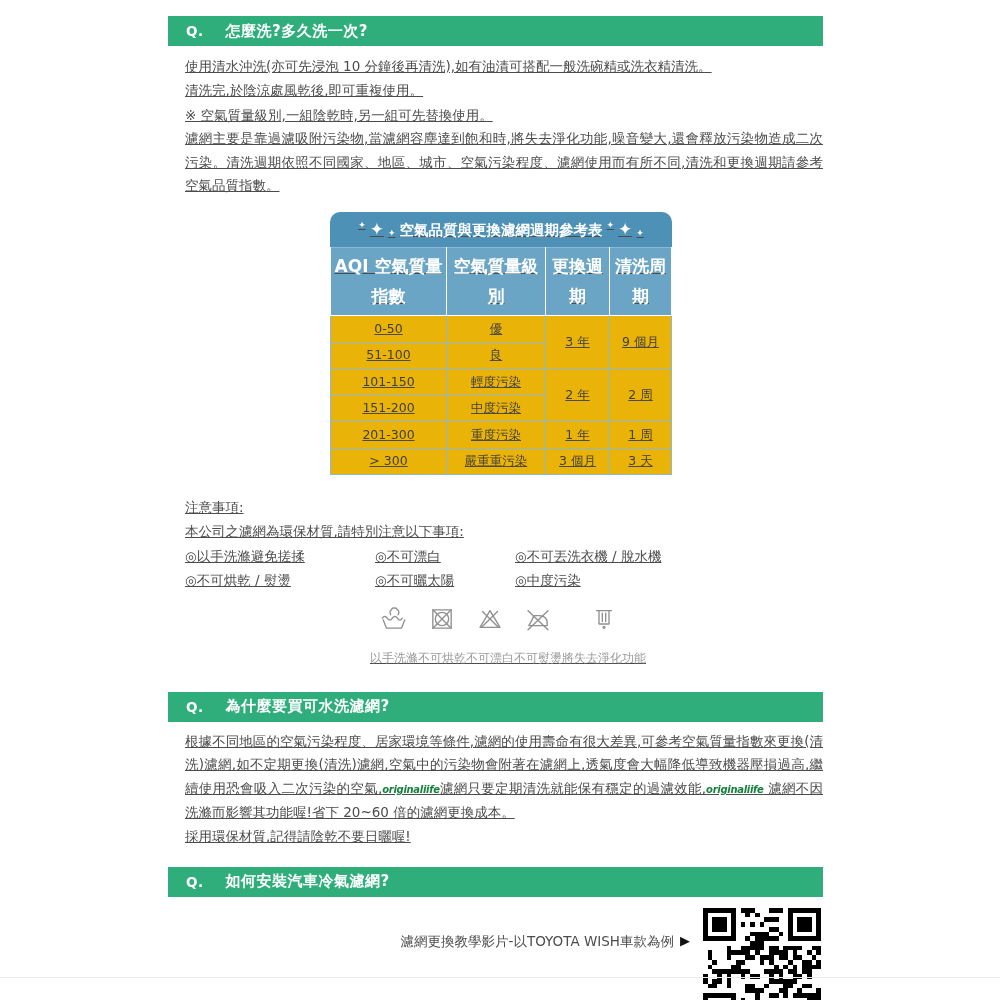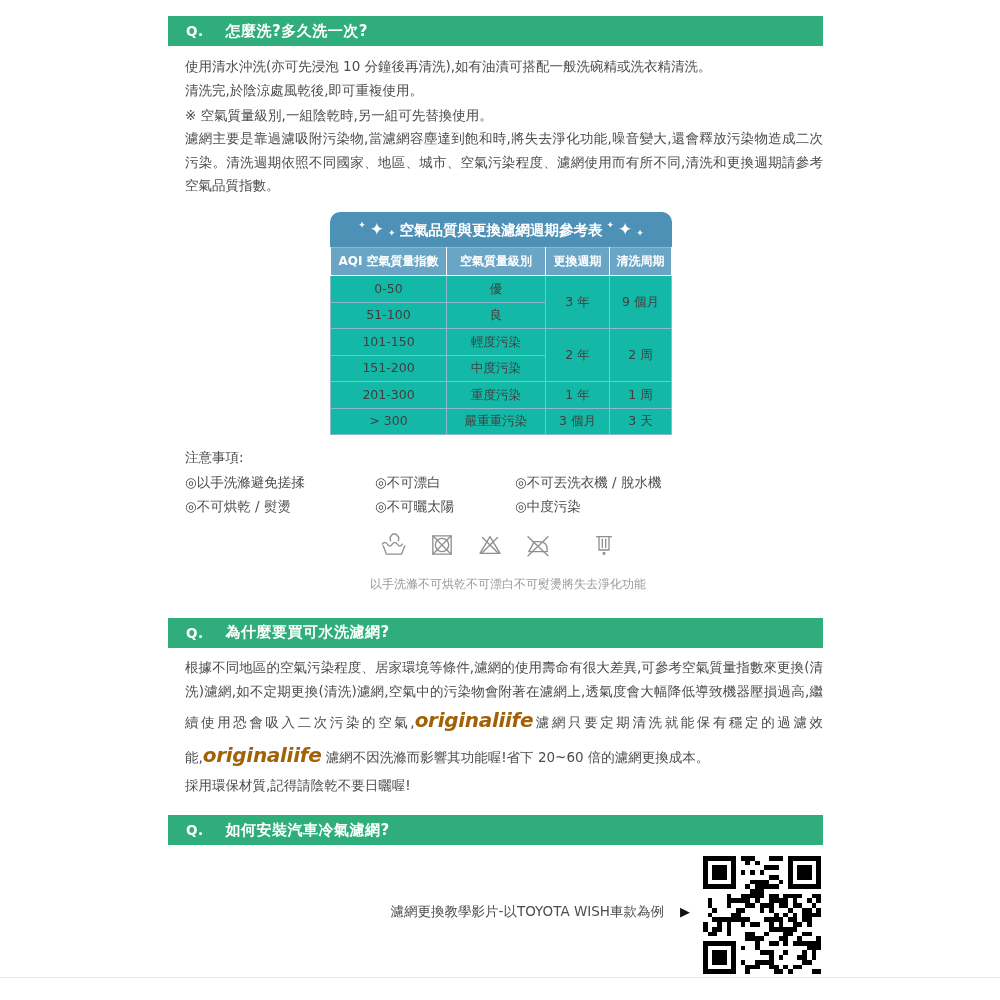--- a/index.html
+++ b/index.html
@@ -12,68 +12,68 @@
 
   
   .qa-bar{
     background:#2fae7c;color:#ffffff;height:30px;
     display:flex;align-items:center;
     font-weight:bold;font-size:15px;letter-spacing:.5px;
   }
   .qa-bar .q{margin-left:18px;font-size:13.5px;}
   .qa-bar .qt{margin-left:22px;text-align:center;}
 
-  .body-block{padding-left:17px;font-size:13.5px;line-height:1.8;}
+  .body-block{padding-left:17px;font-size:13.5px;line-height:1.8;text-decoration:underline;}
   .body-block p{margin:0;} .mt8{margin-top:8px;}
   .para{line-height:1.75;text-align:justify;}
 
   
   .aqi-wrap{margin-left:145px;margin-top:14px;width:342px;}
   .aqi-title{
     background:#4e91b7;color:#fff;font-weight:bold;font-size:14.5px;
     border-radius:10px 10px 0 0;text-align:center;padding:5px 0 4px 0;
     display:flex;align-items:center;justify-content:center;gap:4px;
   }
   .spk{color:#fff;line-height:1;}
   .spk.big{font-size:17px;}
   .spk.sm{font-size:9px;transform:translateY(-4px);}
   .spk.sm2{font-size:9px;transform:translateY(4px);}
   table.aqi{border-collapse:collapse;width:342px;font-size:12.5px;color:#3f3f3f;background:#fff;}
   table.aqi th{
-    background:#6aa5c5;color:#fff;font-size:12px;font-weight:bold;
+    background:#6aa5c5;color:#fff;font-size:17px;font-weight:bold;
     border:1px solid #ffffff;border-top:none;padding:3px 0;
   }
   table.aqi td{
     border:1px solid #8cb8d2;text-align:center;padding:1.5px 0;
-    height:19px;background:#14b8a6;
+    height:19px;background:#eab308;
   }
   table.aqi{border:1px solid #8cb8d2;}
 
   
-  .notes{margin-top:10px;}
+  .notes{margin-top:20px;}
   .note-grid{display:flex;justify-content:space-between;}
   .note-grid .c1{width:190px;} .note-grid .c2{width:140px;} .note-grid .c3{flex:1;}
 
   
   .care-row{display:flex;margin-left:185px;margin-top:12px;align-items:flex-end;}
   .care{display:flex;flex-direction:column;align-items:center;width:48px;}
   .care.wide{width:84px;}
   .care svg{width:30px;height:30px;stroke:#8f8f8f;fill:none;stroke-width:1.6;stroke-linecap:round;stroke-linejoin:round;}
   .care .lbl{font-size:12px;color:#9a9a9a;margin-top:14px;white-space:nowrap;}
 
   
-  .brand{font-style:italic;font-weight:bold;color:#a16207;letter-spacing:-.3px;font-size:20px;}
+  .brand{font-style:italic;font-weight:bold;color:#15803d;letter-spacing:-.3px;font-size:10px;}
 
   
   .install-row{display:flex;padding-left:17px;}
   .install-text{width:505px;font-size:13.5px;line-height:1.8;text-align:justify;}
   .qr-box{margin-left:13px;margin-top:3px;}
   .caption{
-    margin-top:46px;text-align:right;font-size:13.5px;color:#4c4c4c;
-    display:flex;justify-content:flex-end;align-items:center;gap:16px;
+    margin-top:24px;text-align:right;font-size:13.5px;color:#4c4c4c;
+    display:flex;justify-content:flex-end;align-items:center;gap:6px;
   }
   .play{color:#111;font-size:13px;}
 
   .bottom-line{position:absolute;left:0;top:977px;width:1000px;height:1px;background:#e9e9e9;}
   .gap22{height:22px;} .gap18{height:18px;} .gap26{height:26px;}
 </style>
 </head>
 <body>
 
 <div class="content">
@@ -137,20 +137,21 @@
           <td>嚴重重污染</td>
           <td>3 個月</td>
           <td>3 天</td>
         </tr>
       </tbody>
         </table>
     </div>
 
     <div class="notes">
       <p>注意事項:</p>
+      <p>本公司之濾網為環保材質,請特別注意以下事項:</p>
       <div class="note-grid">
         <span class="c1">◎以手洗滌避免搓揉</span>
         <span class="c2">◎不可漂白</span>
         <span class="c3">◎不可丟洗衣機 / 脫水機</span>
       </div>
       <div class="note-grid">
         <span class="c1">◎不可烘乾 / 熨燙</span>
         <span class="c2">◎不可曬太陽</span>
         <span class="c3">◎中度污染</span>
       </div>

